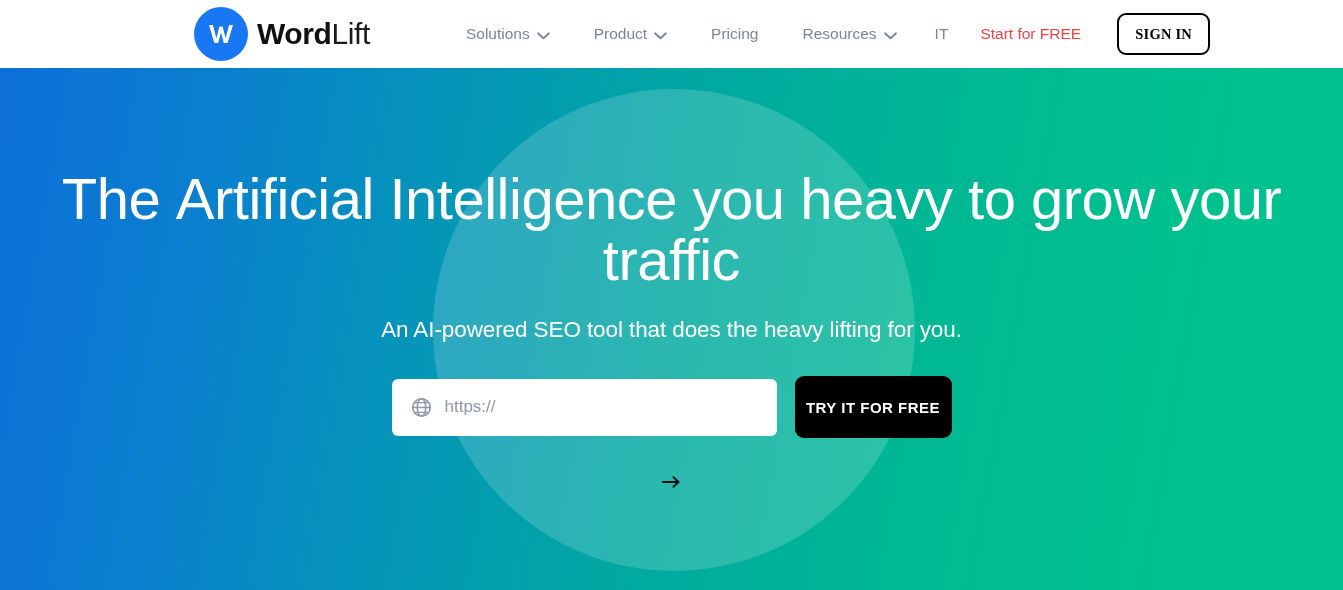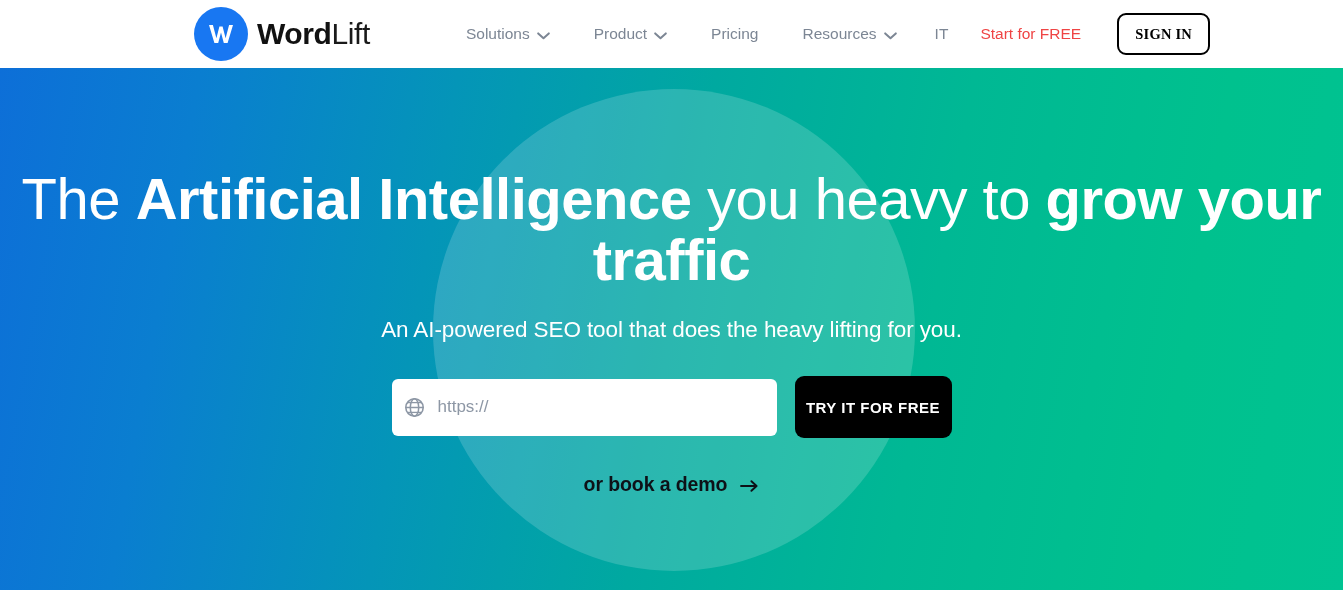--- a/index.html
+++ b/index.html
@@ -144,21 +144,21 @@
   }
 
   .hero-title {
     margin-top: 100px;
     color: #ffffff;
     font-size: 58px;
     line-height: 61px;
     font-weight: 300;
     letter-spacing: -0.5px;
   }
-  .hero-title b { font-weight: 700; margin-top: 28px; }
+  .hero-title b { font-weight: 400; margin-top: 28px; }
 
   .hero-sub {
     margin-top: 27px;
     color: #ffffff;
     font-size: 22.5px;
     font-weight: 400;
     letter-spacing: -0.1px;
   }
 
   .hero-form {
@@ -168,21 +168,21 @@
     align-items: center;
     gap: 18px;
   }
   .url-field {
     width: 385px;
     height: 57px;
     background: #ffffff;
     border-radius: 6px;
     display: flex;
     align-items: center;
-    padding: 0 12px;
+    padding: 0 19px;
     gap: 13px;
     cursor: text;
   }
   .url-field svg { flex: none; display: block; }
   .url-input {
     border: 0;
     outline: 0;
     flex: 1;
     height: 100%;
     font-family: "Liberation Sans", sans-serif;
@@ -302,21 +302,20 @@
           </svg>
         </span>
         <input class="url-input" type="text" placeholder="https://" style="">
       </label>
 
       <button class="try-btn">TRY IT FOR FREE</button>
 
     </div>
 
     <a class="demo-link">
-      <span>or book a demo</span>
       <span>
         <svg width="19" height="14" viewBox="0 0 19 14" aria-hidden="true">
           <line x1="1" y1="7" x2="16" y2="7" stroke="#0d1117" stroke-width="1.9" stroke-linecap="round"></line>
           <path d="M11.4 2.2 L16.6 7 L11.4 11.8" stroke="#0d1117" stroke-width="1.9" fill="none" stroke-linecap="round" stroke-linejoin="round"></path>
         </svg>
       </span>
     </a>
 
   </div>
 

